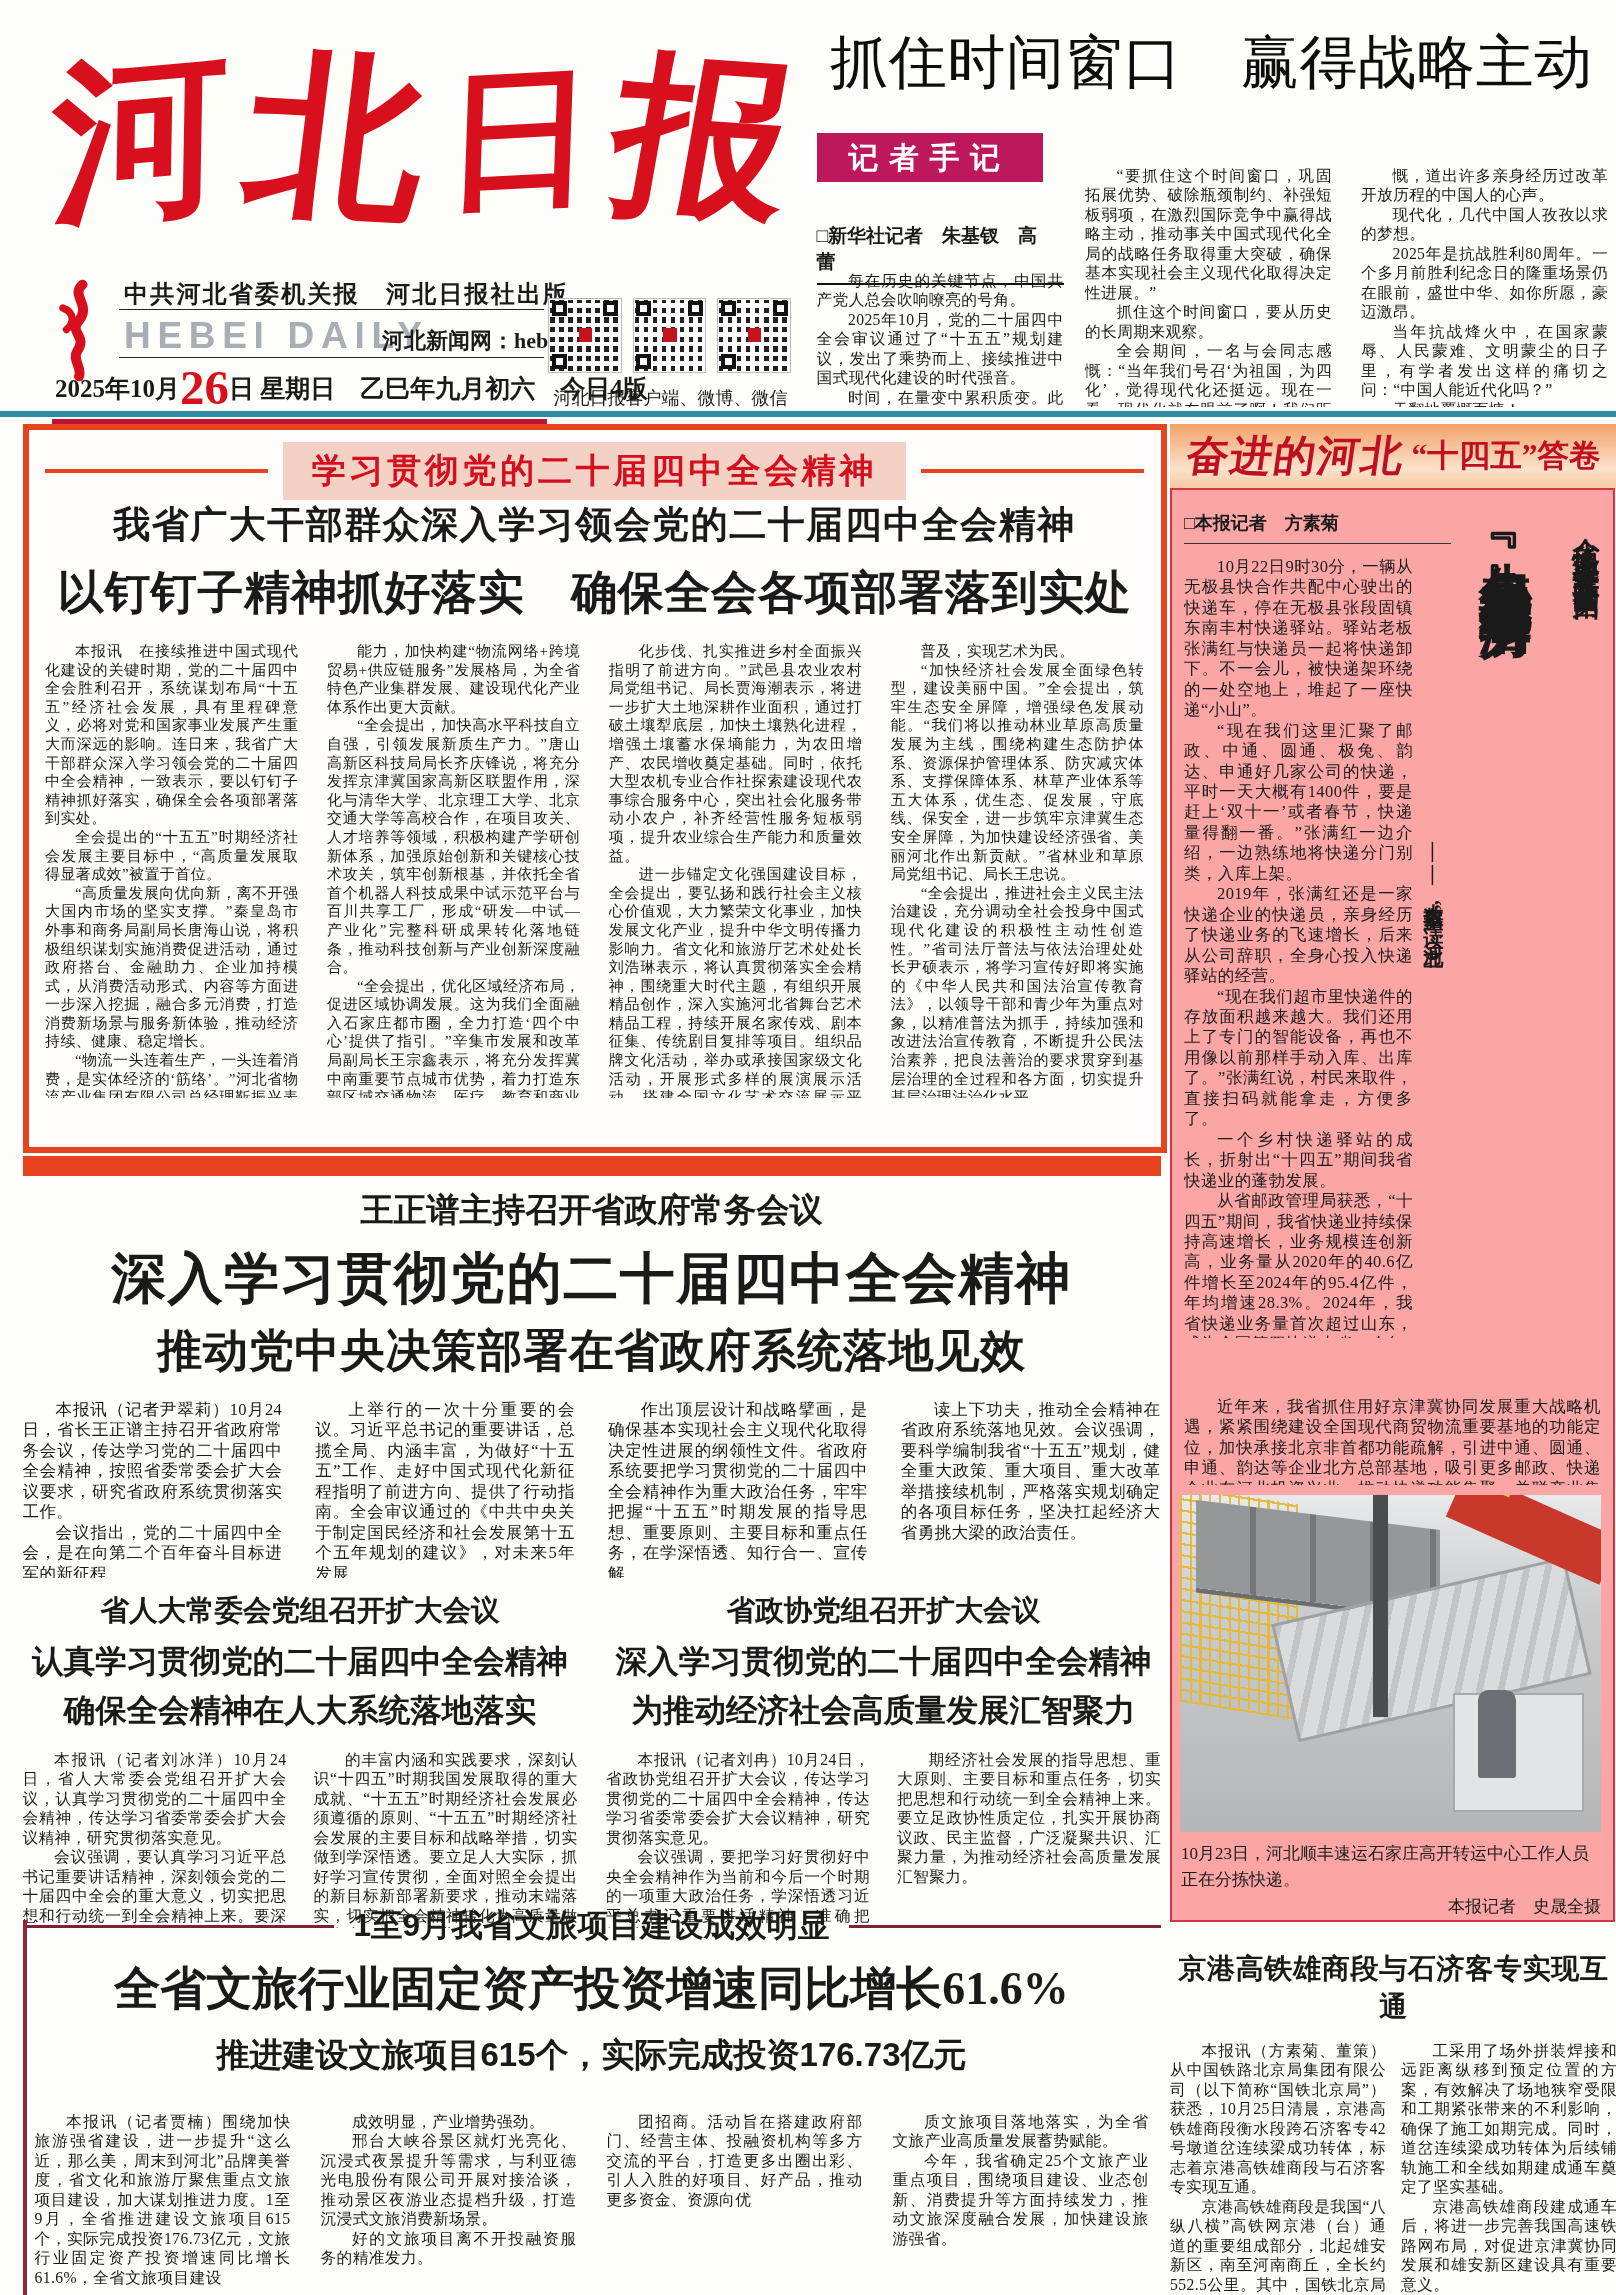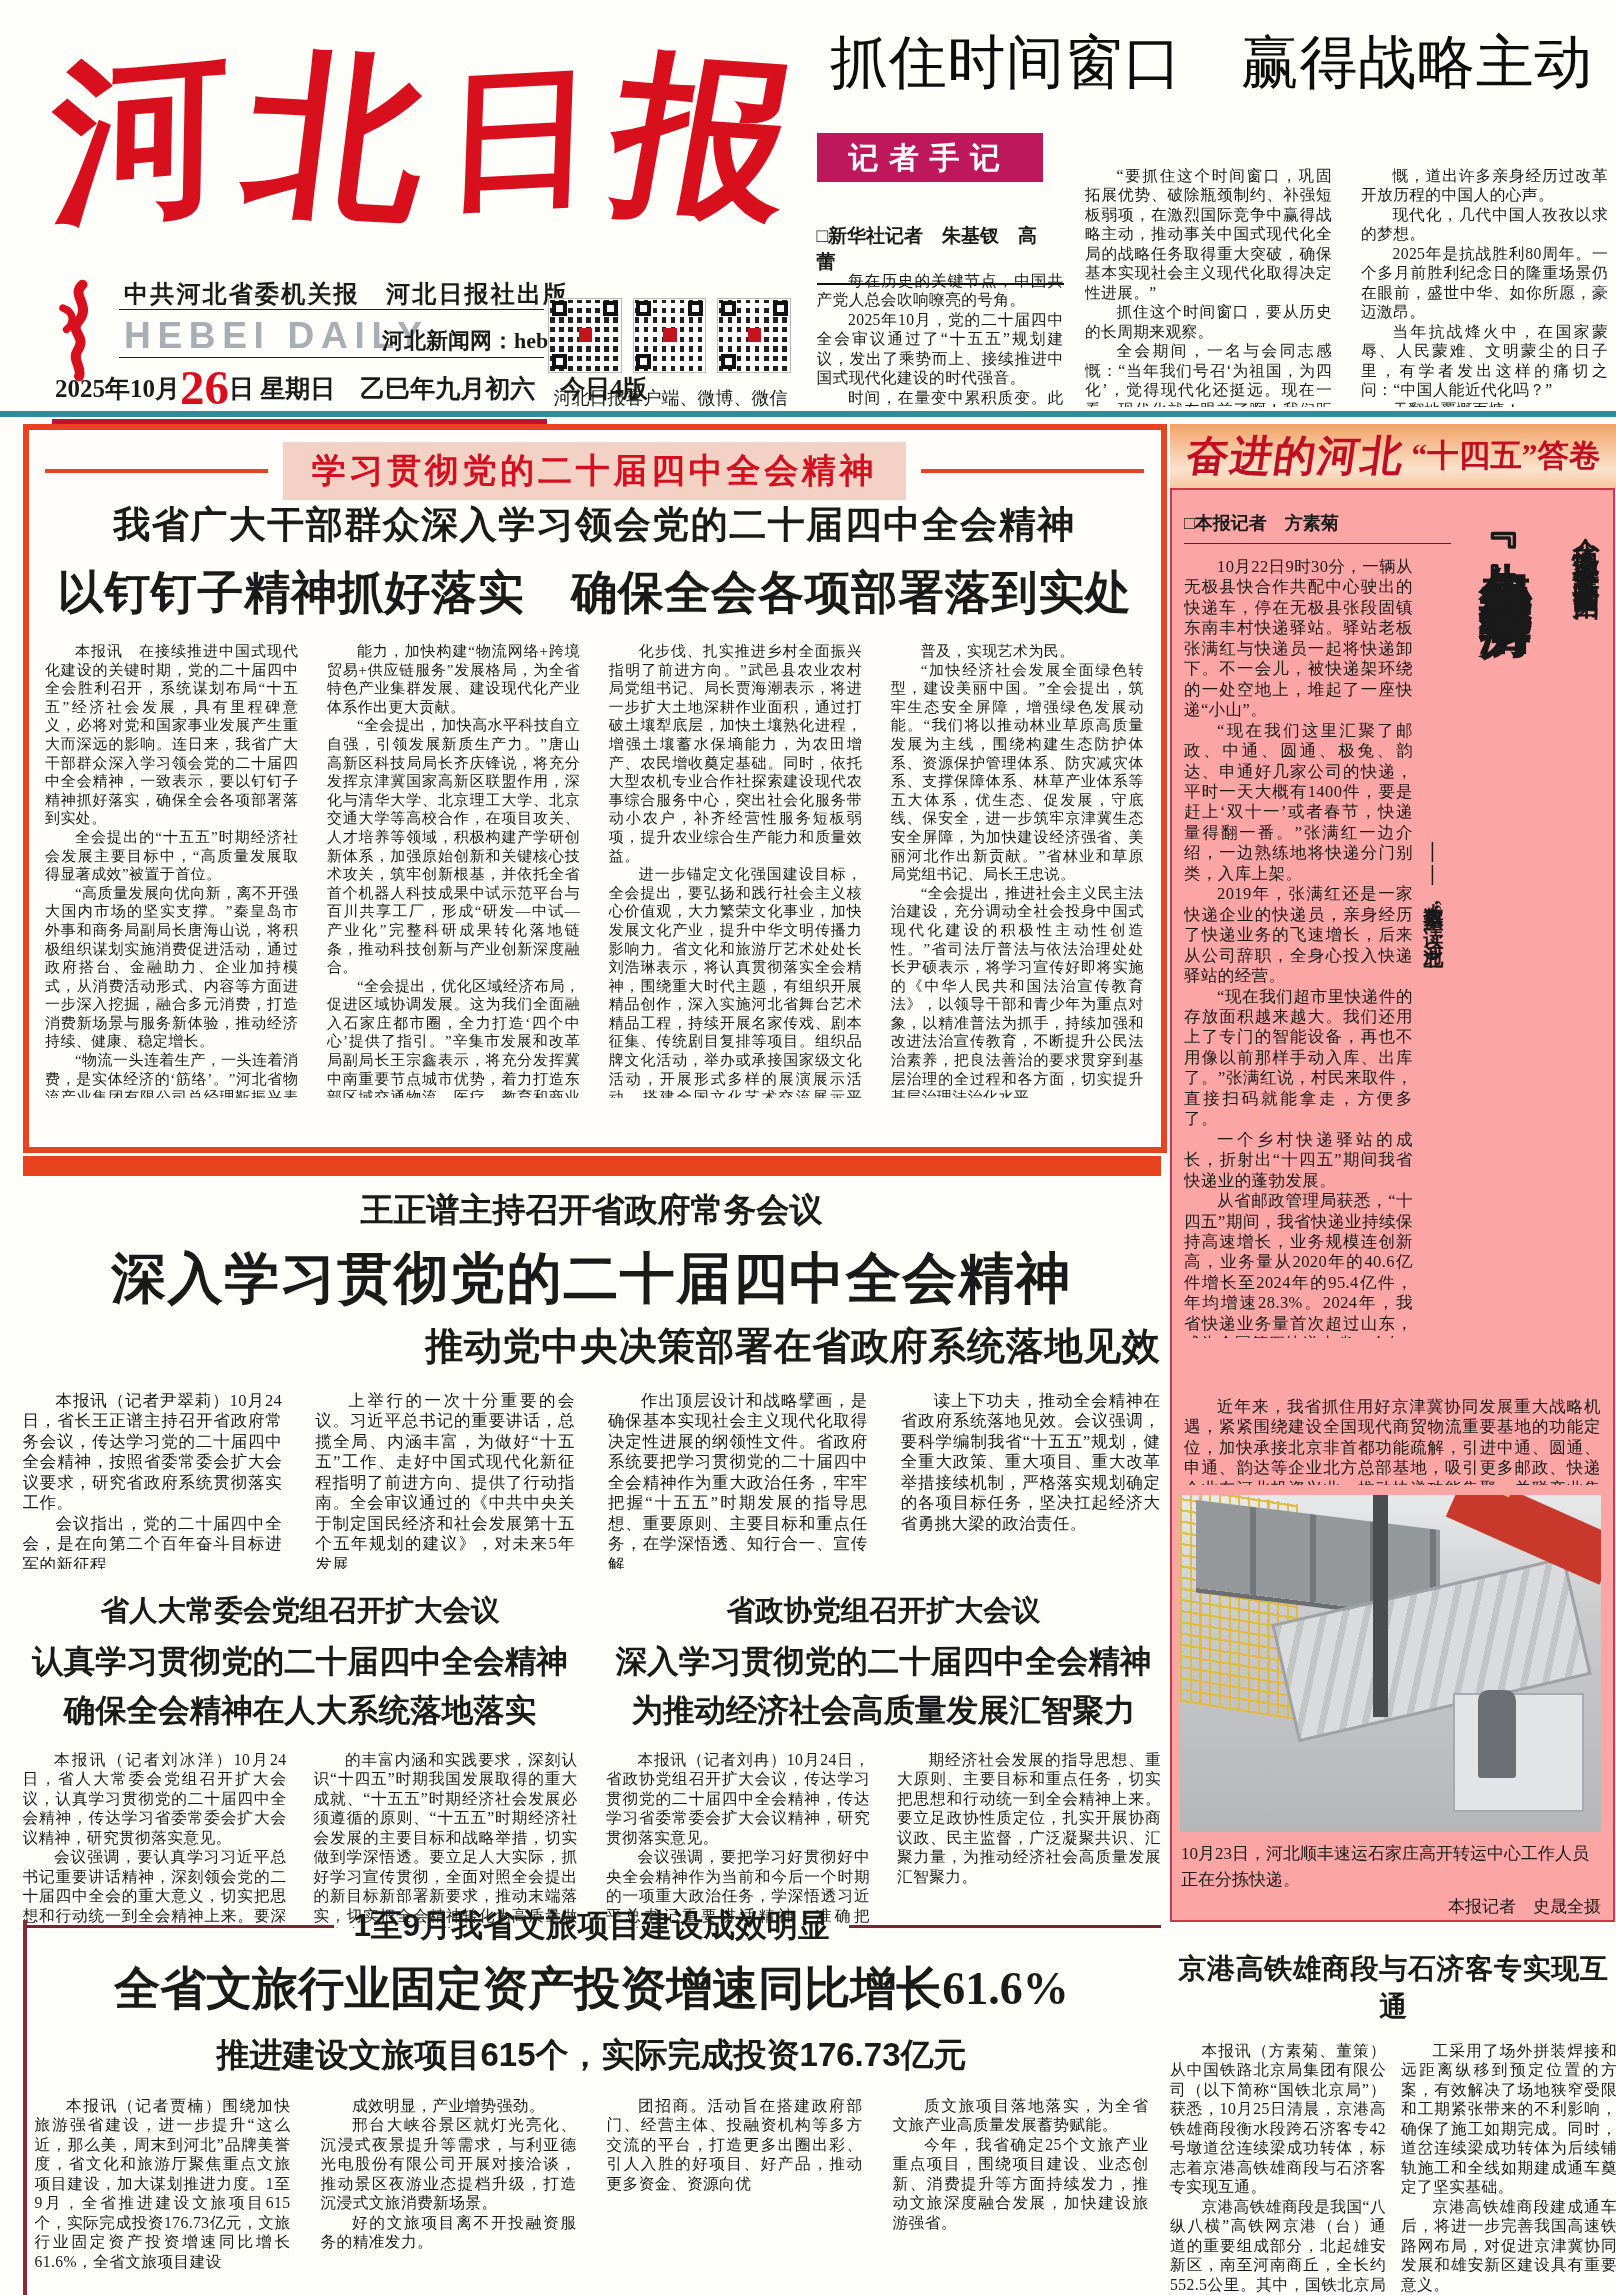--- a/index.html
+++ b/index.html
@@ -71,42 +71,42 @@
   .rb-cols { display:flex; gap:28.5px; margin-top:18px; }
   .rb-cols .col { flex:1; height:456px; font-size:15px; }
 
   .redbar { left:22.5px; top:1156px; width:1138px; height:19.5px; background:#e8431f; }
 
   
   #gov { left:22.5px; top:1188px; width:1138px; height:373px; }
   .kick { text-align:center; font-weight:900; }
   #gov .kick { font-size:33px; }
   .gh1 { text-align:center; font-size:55px; font-weight:900; margin-top:9px; letter-spacing:1.5px; }
-  .gh2 { text-align:right; font-size:38px; font-weight:900; margin-top:4.5px; letter-spacing:0.7px; }
+  .gh2 { text-align:center; font-size:45px; font-weight:900; margin-top:4.5px; letter-spacing:0.7px; }
   .gcols { display:flex; gap:33px; margin-top:19.5px; }
   .gcols .col { flex:1; height:178px; font-size:16.5px; }
 
   
   .duo { width:555px; height:336px;margin-top:28px; }
   #npc { left:22.5px; top:1564px; } #cppcc { left:606px; top:1564px; }
   .duo .kick { font-size:28.5px; }
   .dh1 { text-align:center; font-size:31.5px; font-weight:900; margin-top:10.5px; }
   .dh2 { text-align:center; font-size:31.5px; font-weight:900; margin-top:7.5px; }
   .dcols { display:flex; gap:27px; margin-top:18px; }
   .dcols .col { flex:1; height:178px; font-size:15.7px; }
 
   
   #tourism { left:22.5px; top:1905px; width:1138px; height:391px; }
   #tourism::before { content:""; position:absolute; left:0; top:15px; bottom:0; width:4.5px; background:#8c2838; }
   .t-kick-row { display:flex; align-items:center; gap:19.5px; }
   .dline { flex:1; height:3px; background:#7e2130; }
   .t-kick { font-size:31.5px; font-weight:900; }
   .t-head { text-align:center; font-size:46px; font-weight:900; margin-top:10.5px; }
   .t-sub { text-align:center; font-size:33px; font-weight:900; margin-top:13.5px; }
-  .tcols { display:flex; gap:30px; margin-top:18px; padding:0 12px; }
+  .tcols { display:flex; gap:30px; margin-top:34px; padding:0 12px; }
   .tcols .col { flex:1; height:174px; font-size:15.7px; }
 
   
   #rail { left:1170px; top:424px; width:447px; height:1507px; }
   .rr-banner { position:absolute; left:0; top:0; width:447px; height:64px;
     background:linear-gradient(180deg,#f2a368,#fbe2cc 70%,#f7c9a2); display:flex;
     align-items:center; justify-content:center; gap:7.5px; white-space:nowrap; }
   .rr-banner .cal { font-size:42px; font-weight:900; color:#c00f22; transform:skewX(-8deg); letter-spacing:1.5px; }
   .rr-banner .sub { font-size:31.5px; font-weight:900; color:#c00f22; }
   .rr-box { position:absolute; left:0; top:64px; width:441px; height:1430px; border:2.2px solid #cf3646; background:#fca5a5; }

